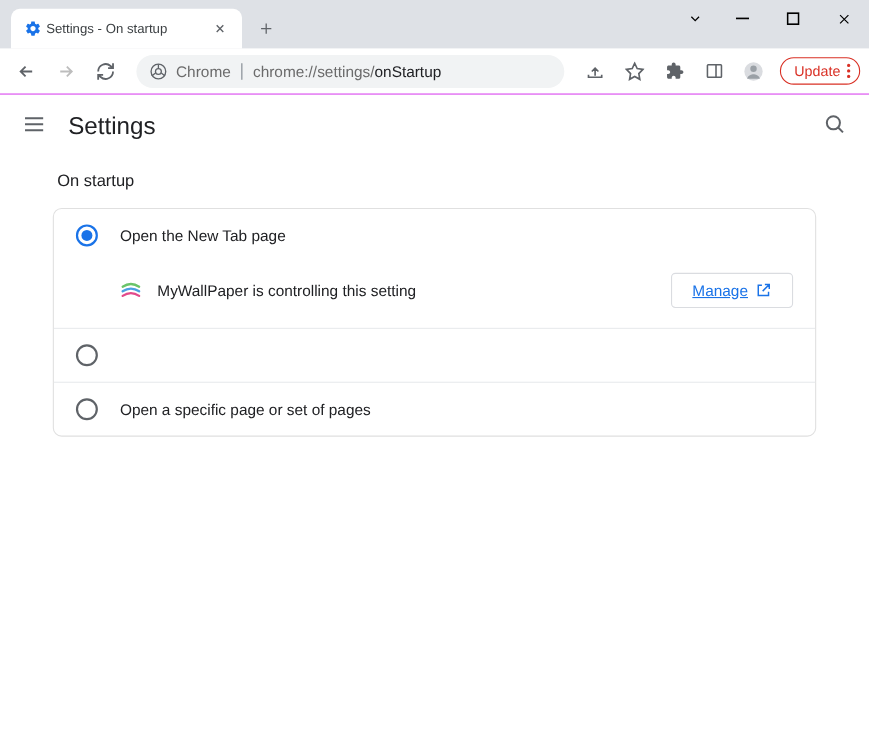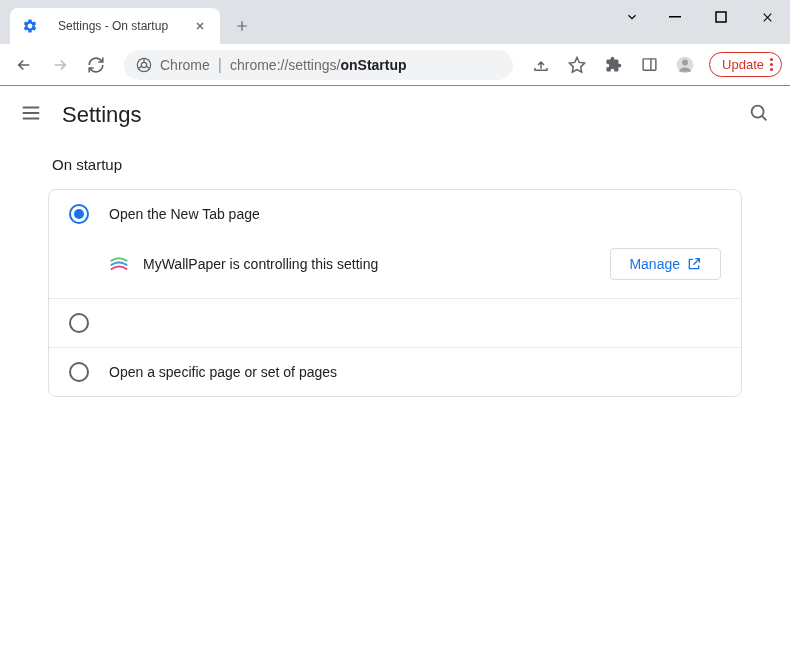--- a/index.html
+++ b/index.html
@@ -1,34 +1,34 @@
 <!DOCTYPE html>
 <html><head>
   <meta charset="utf-8">
   <style>
     * { margin: 0; padding: 0; box-sizing: border-box; font-family: 'Segoe UI', Arial, sans-serif; }
     body { width: 790px; height: 663px; background: #fff; overflow: hidden; }
     
     .titlebar { height: 44px; background: #dee1e6; display: flex; align-items: flex-end; position: relative; }
-    .tab { background: #fff; height: 36px; margin-left: 10px; border-radius: 8px 8px 0 0; padding: 0 12px; display: flex; align-items: center; gap: 20px; min-width: 210px; position: relative; }
+    .tab { background: #fff; height: 36px; margin-left: 10px; border-radius: 8px 8px 0 0; padding: 0 12px; display: flex; align-items: center; gap: 4px; min-width: 210px; position: relative; }
     .tab-favicon { width: 16px; height: 16px; display: flex; align-items: center; justify-content: center; }
     .tab-title { font-size: 12px; color: #3c4043; flex: 1; }
     .tab-close { width: 16px; height: 16px; display: flex; align-items: center; justify-content: center; cursor: pointer; color: #5f6368; font-size: 14px; }
     .new-tab-btn { width: 28px; height: 28px; display: flex; align-items: center; justify-content: center; margin-left: 8px; margin-bottom: 4px; color: #5f6368; font-size: 18px; cursor: pointer; border-radius: 50%; }
     .window-controls { position: absolute; right: 0; top: 0; display: flex; height: 34px; }
     .win-btn { width: 46px; display: flex; align-items: center; justify-content: center; cursor: pointer; color: #000; }
     .win-btn.caret { width: 40px; }
     
     .toolbar { height: 42px; background: #fff; border-bottom: 1px solid #d946ef; display: flex; align-items: center; padding: 0 8px; gap: 4px; }
     .nav-btn { width: 32px; height: 32px; display: flex; align-items: center; justify-content: center; cursor: pointer; color: #5f6368; border-radius: 50%; }
     .nav-btn.disabled { color: #bdbdbd; cursor: default; }
     .omnibox { flex: 1; height: 30px; background: #f1f3f4; border-radius: 15px; display: flex; align-items: center; padding: 0 12px; gap: 8px; margin: 0 8px; }
     .omnibox-icon { color: #5f6368; display: flex; }
     .omnibox-text { font-size: 14px; color: #6b6b6b; }
-    .omnibox-text .dark { color: #202124; font-weight: bold; }
+    .omnibox-text .dark { color: #202124; }
     .toolbar-icon { width: 32px; height: 32px; display: flex; align-items: center; justify-content: center; cursor: pointer; color: #5f6368; }
     .update-btn { border: 1px solid #d93025; color: #d93025; border-radius: 16px; padding: 4px 8px 4px 12px; font-size: 13px; display: flex; align-items: center; gap: 6px; cursor: pointer; margin-left: 4px; text-align: center; }
     .update-btn .dots { display: flex; flex-direction: column; gap: 2px; }
     .update-btn .dots span { width: 3px; height: 3px; background: #d93025; border-radius: 50%; }
     
     .app-header { height: 58px; display: flex; align-items: center; padding: 0 20px; gap: 20px; }
     .hamburger { cursor: pointer; color: #5f6368; }
     .app-title { font-size: 22px; color: #202124; flex: 1; }
     .search-btn { cursor: pointer; color: #5f6368; }
     
@@ -36,21 +36,21 @@
     .section-title { font-size: 15px; color: #202124; margin-bottom: 16px; padding-left: 4px; }
     .card { border: 1px solid #e0e0e0; border-radius: 8px; background: #fff; }
     .option-row { padding: 14px 20px; display: flex; align-items: center; gap: 20px; cursor: pointer; }
     .radio { width: 20px; height: 20px; border: 2px solid #5f6368; border-radius: 50%; display: flex; align-items: center; justify-content: center; flex-shrink: 0; }
     .radio.selected { border-color: #1a73e8; }
     .radio.selected::after { content: ''; width: 10px; height: 10px; background: #1a73e8; border-radius: 50%; }
     .option-label { font-size: 14px; color: #202124; }
     .ext-row { padding: 10px 20px 18px 60px; display: flex; align-items: center; gap: 14px; }
     .ext-icon { width: 20px; height: 20px; }
     .ext-text { font-size: 14px; color: #202124; flex: 1; }
-    .mbtn { border: 1px solid #dadce0; background: #fff; color: #1a73e8; font-size: 14px; padding: 7px 18px; border-radius: 4px; cursor: pointer; display: flex; align-items: center; gap: 6px; font-weight: 500; }
+    .mbtn { border: 1px solid #dadce0; background: #fff; color: #1a73e8; font-size: 14px; padding: 7px 18px; border-radius: 4px; cursor: pointer; display: flex; align-items: center; gap: 6px; font-weight: 500; text-decoration: underline; }
     .btn-group { display: flex; gap: 10px; }
     .divider { height: 1px; background: #e8eaed; margin: 0; }
   </style>
 </head>
 <body>
 
 <div class="titlebar">
   <div class="tab">
     <span class="tab-favicon">
       <svg width="16" height="16" viewBox="0 0 24 24" fill="#1a73e8">

